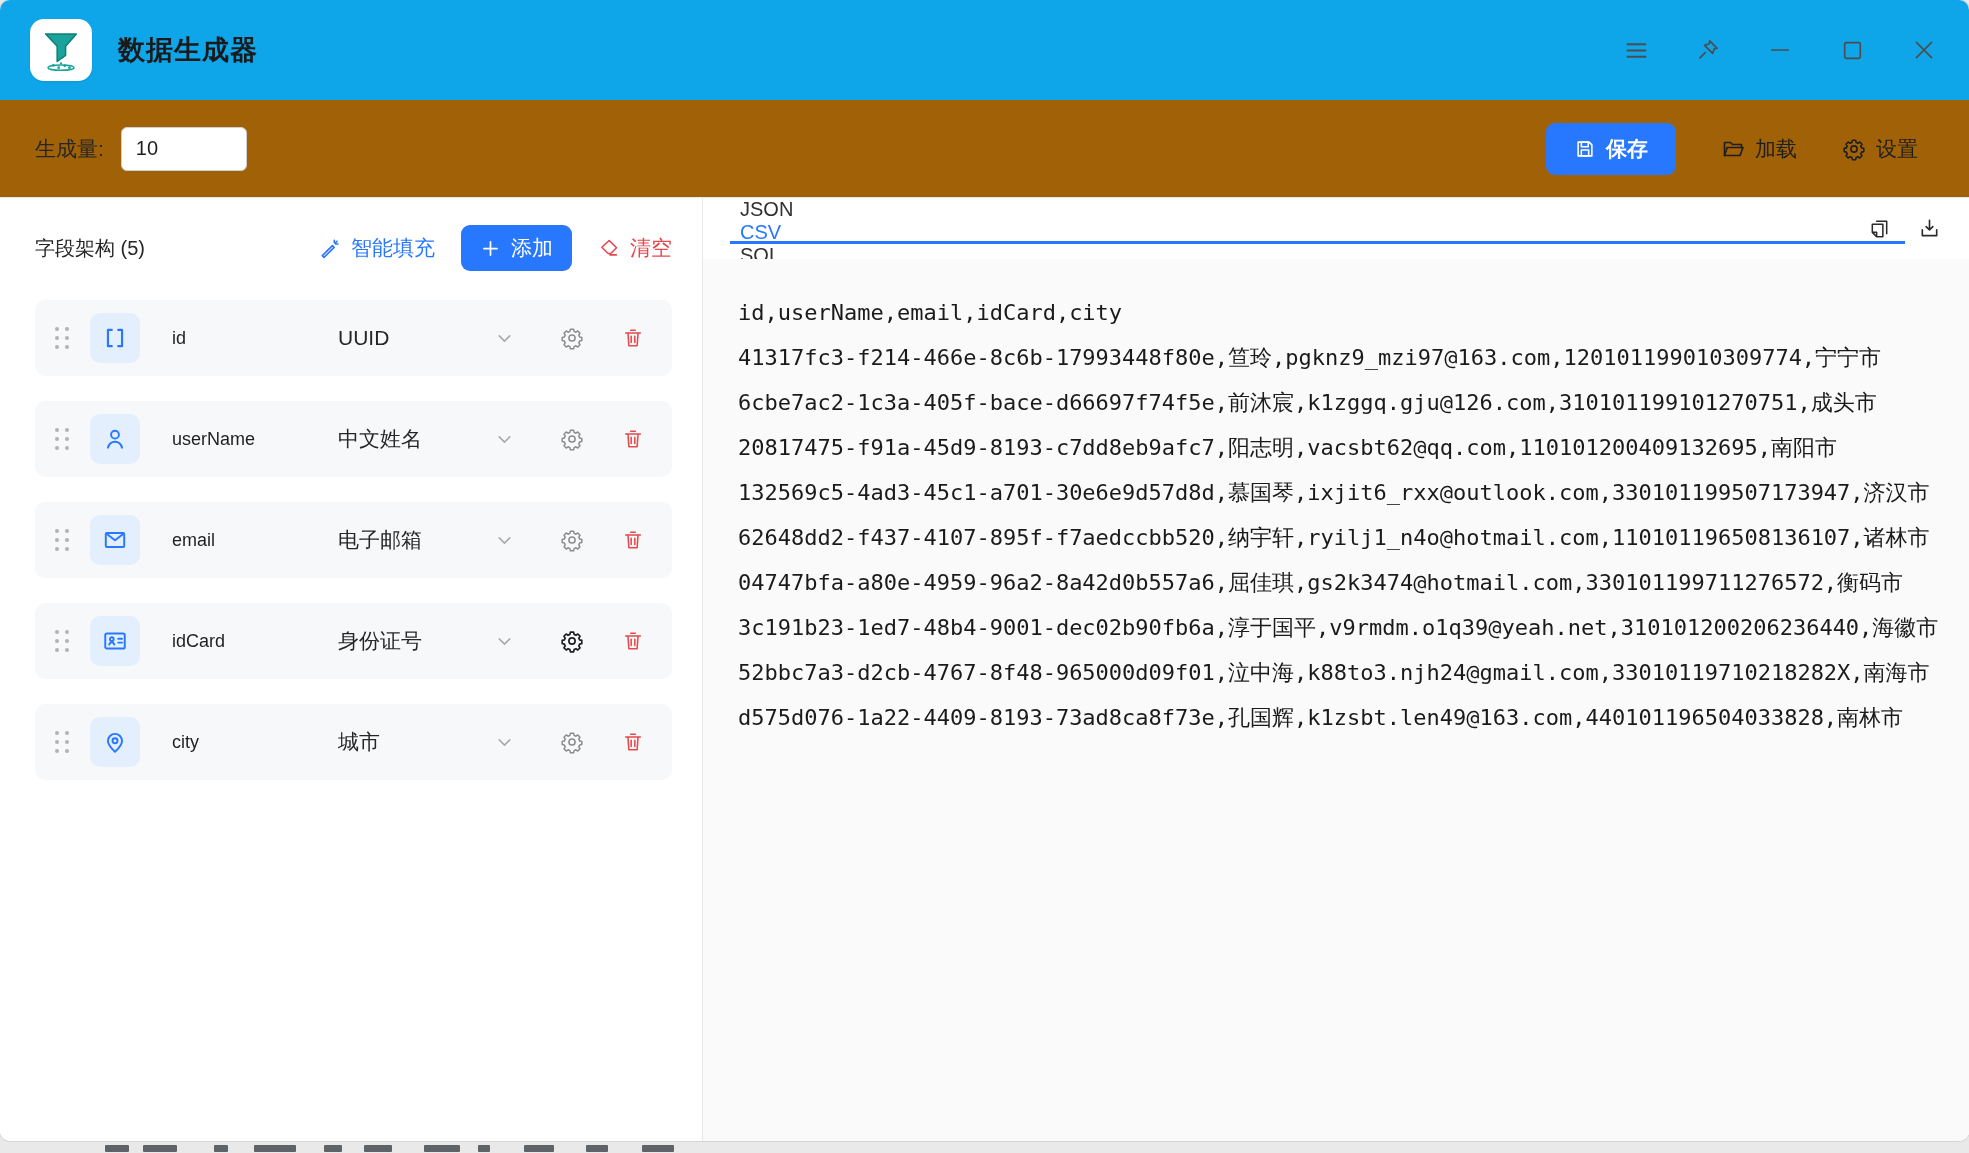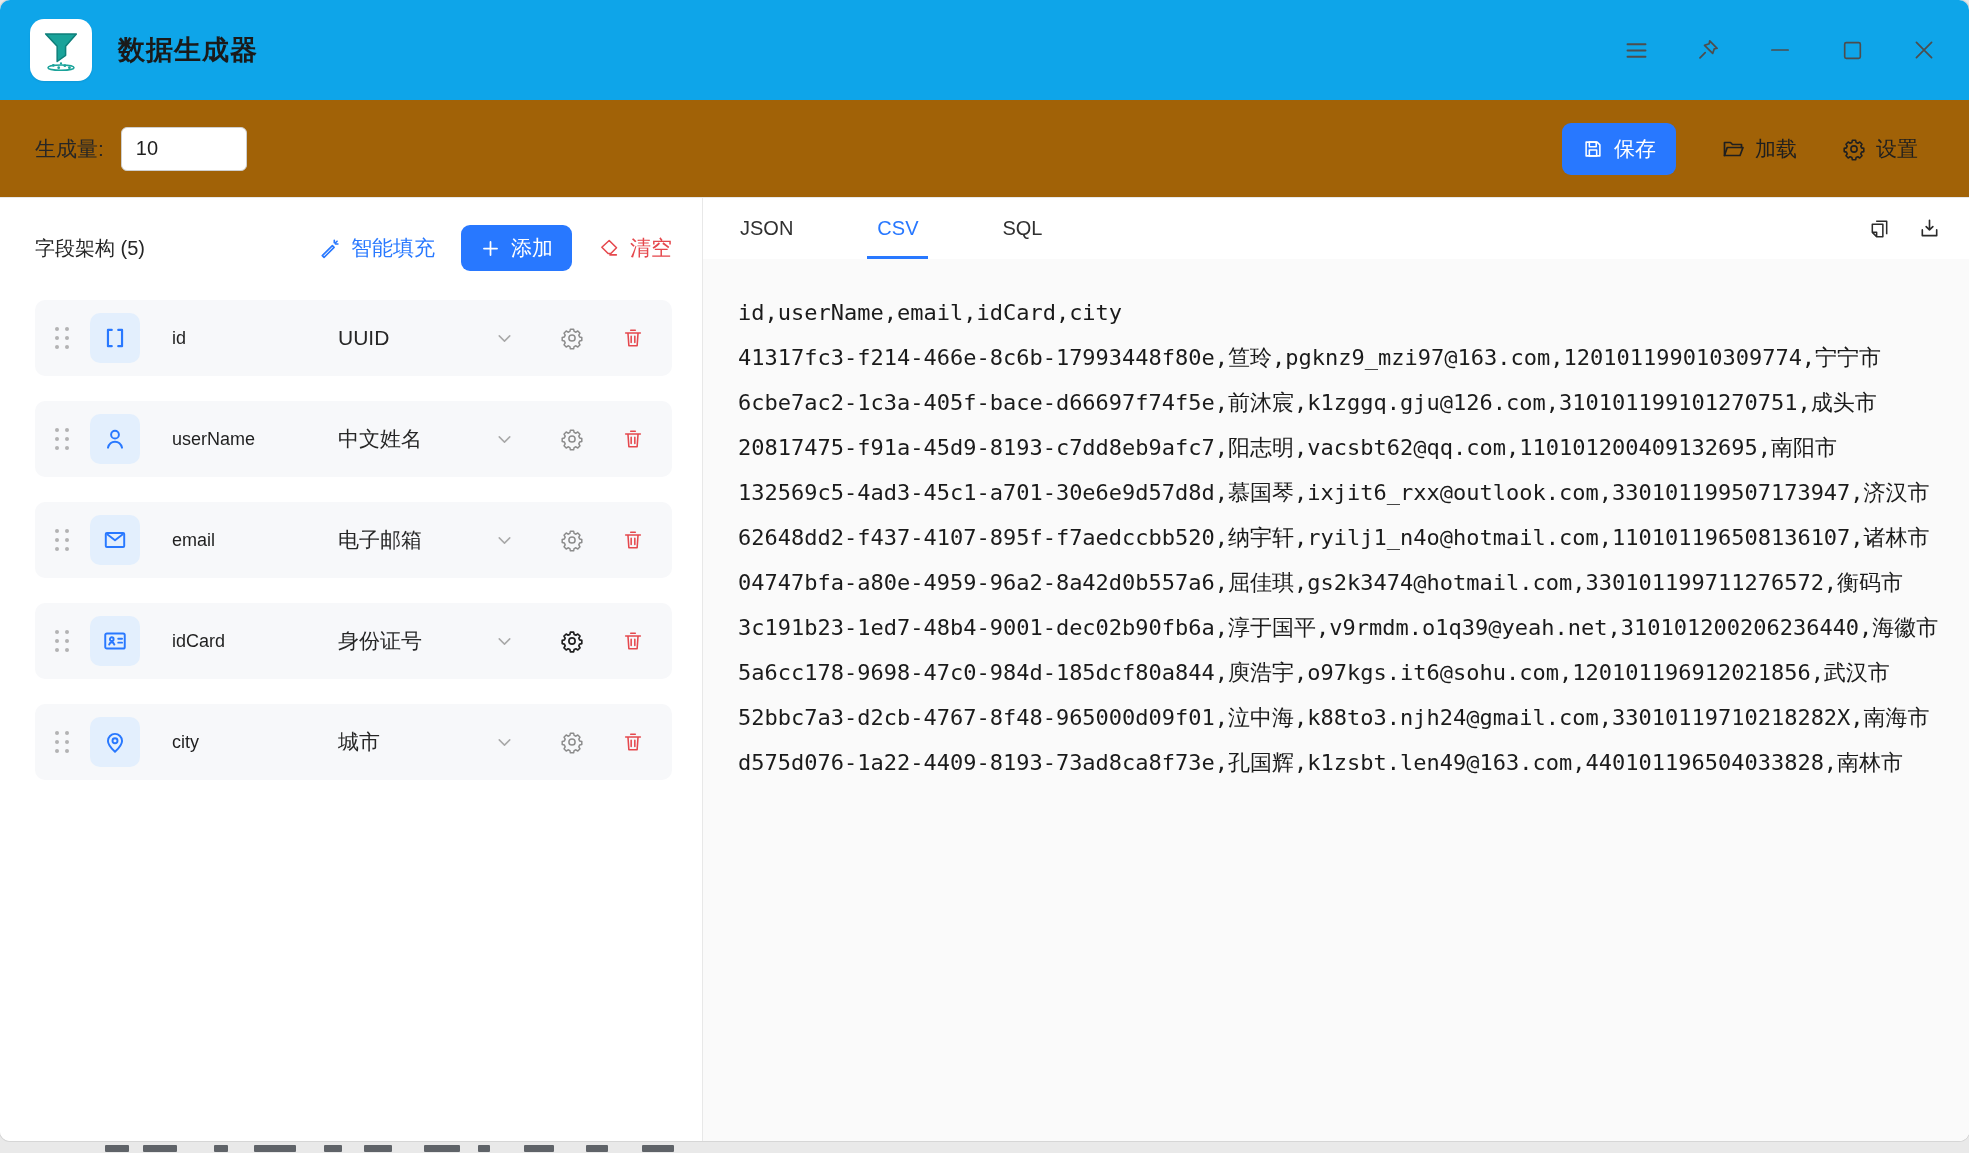--- a/index.html
+++ b/index.html
@@ -37,21 +37,21 @@
   .toolbar { height: 97px; background:#a16207; display: flex; align-items: center; padding-left: 35px; position: relative; }
   .count-label { font-size: 21px; color: #262626; }
   .count-input {
     margin-left: 17px; width: 126px; height: 44px;
     border: 1px solid #cfcfcf; border-radius: 6px;
     font-size: 20px; padding-left: 14px; color:#1f1f1f;
     font-family: "Liberation Sans", sans-serif; outline: none; background:#fff;
   }
   .toolbar-right { position: absolute; right: 51px; top:0; height:100%; display: flex; align-items: center; gap: 45px; }
   .btn { display:flex; align-items:center; gap:10px; border:none; background:none; font-size:21px; font-family:"Liberation Sans",sans-serif; cursor:default; }
-  .btn-save { background: #2878ff; color: #fff; height: 52px; padding: 0 20px; border-radius: 9px; }
+  .btn-save { background: #2878ff; color: #fff; height: 52px; padding: 0 28px; border-radius: 9px; font-weight: bold; }
   .btn-ghost { color: #1f1f1f; }
   
   .content { position: absolute; top: 197px; left: 0; right: 0; bottom: 0; border-top: 1px solid #e8e8e8; display: flex; background:#fff; }
   .left-panel { width: 703px; border-right: 1px solid #e8e8e8; }
   .panel-header { display: flex; align-items: center; padding: 27px 30px 0 35px; }
   .panel-title { font-size: 20px; color: #262626; }
   .header-actions { margin-left: auto; display: flex; align-items: center; gap: 26px; }
   .link-smart { color: #2878ff; }
   .btn-add { background: #2878ff; color: #fff; height: 46px; padding: 0 19px; border-radius: 9px; }
   .link-clear { color: #e5484d; }
@@ -61,21 +61,21 @@
   .drag-handle i { width: 4px; height: 4px; border-radius: 50%; background: #b3b3b3; }
   .badge { width: 50px; height: 50px; margin-left: 21px; border-radius: 10px; background: #e3effd; display: flex; align-items: center; justify-content: center; color:#2878ff; }
   .f-name { margin-left: 32px; width: 150px; font-size: 18px; font-weight: 500; color: #1f1f1f; }
   .f-type { font-size: 21px; color: #262626; margin-left: 16px; }
   .chevron { margin-left: auto; color: #a8a8a8; display:flex; }
   .gear-btn { margin-left: 45px; background:none; border:none; color: #8c8c8c; display:flex; cursor:default; }
   .gear-btn.active { color: #1f1f1f; }
   .trash-btn { margin-left: 38px; background:none; border:none; color: #e5484d; display:flex; cursor:default; }
   
   .right-panel { flex: 1; position: relative; background: #fff; }
-  .tabs-row { height: 61px; display: flex; align-items: stretch; padding-left: 27px; position: relative; }
+  .tabs-row { height: 61px; display: flex; align-items: stretch; padding-left: 27px; position: relative; flex-direction: column; }
   .tab { padding: 0 10px; margin-right: 64px; display: flex; align-items: center; font-size: 20px; color: #303030; position: relative; background:none; border:none; font-family:"Liberation Sans",sans-serif; cursor:default; }
   .tab.active { color: #2878ff; }
   .tab.active::after { content:""; position:absolute; left:0; right:0; bottom:0; height:3px; background:#2878ff; }
   .output-icons { position: absolute; right: 28px; top: 0; height: 61px; display: flex; align-items: center; gap: 27px; }
   .out-icon-btn { background:none; border:none; color: #2b2b2b; display: flex; cursor:default; }
   .output { position: absolute; top: 61px; left: 0; right: 0; bottom: 0; background: #fafafa; padding: 31px 0 0 35px; overflow: hidden; }
   .csv { width: 1212px; font-family: "DejaVu Sans Mono", "Liberation Mono", monospace; font-size: 22px; line-height: 45px; color: #1a1a1a; }
   .csv-line { white-space: pre-wrap; word-break: break-all; }
   
   .peek { position: absolute; left: 0; bottom: 0; width: 100%; height: 13px; }
@@ -405,21 +405,20 @@
       <div class="output">
         <div class="csv">
           <div class="csv-line">id,userName,email,idCard,city</div>
           <div class="csv-line">41317fc3-f214-466e-8c6b-17993448f80e,笪玲,pgknz9_mzi97@163.com,120101199010309774,宁宁市</div>
           <div class="csv-line">6cbe7ac2-1c3a-405f-bace-d66697f74f5e,前沐宸,k1zggq.gju@126.com,310101199101270751,成头市</div>
           <div class="csv-line">20817475-f91a-45d9-8193-c7dd8eb9afc7,阳志明,vacsbt62@qq.com,110101200409132695,南阳市</div>
           <div class="csv-line">132569c5-4ad3-45c1-a701-30e6e9d57d8d,慕国琴,ixjit6_rxx@outlook.com,330101199507173947,济汉市</div>
           <div class="csv-line">62648dd2-f437-4107-895f-f7aedccbb520,纳宇轩,ryilj1_n4o@hotmail.com,110101196508136107,诸林市</div>
           <div class="csv-line">04747bfa-a80e-4959-96a2-8a42d0b557a6,屈佳琪,gs2k3474@hotmail.com,330101199711276572,衡码市</div>
           <div class="csv-line">3c191b23-1ed7-48b4-9001-dec02b90fb6a,淳于国平,v9rmdm.o1q39@yeah.net,310101200206236440,海徽市</div>
-          <div class="csv-line">5a6cc178-9698-47c0-984d-185dcf80a844,庾浩宇,o97kgs.it6@sohu.com,120101196912021856,武汉市</div>
           <div class="csv-line">52bbc7a3-d2cb-4767-8f48-965000d09f01,泣中海,k88to3.njh24@gmail.com,33010119710218282X,南海市</div>
           <div class="csv-line">d575d076-1a22-4409-8193-73ad8ca8f73e,孔国辉,k1zsbt.len49@163.com,440101196504033828,南林市</div>
         </div>
       </div>
     </div>
 
   </div>
 </div>
 
 <div class="peek">

